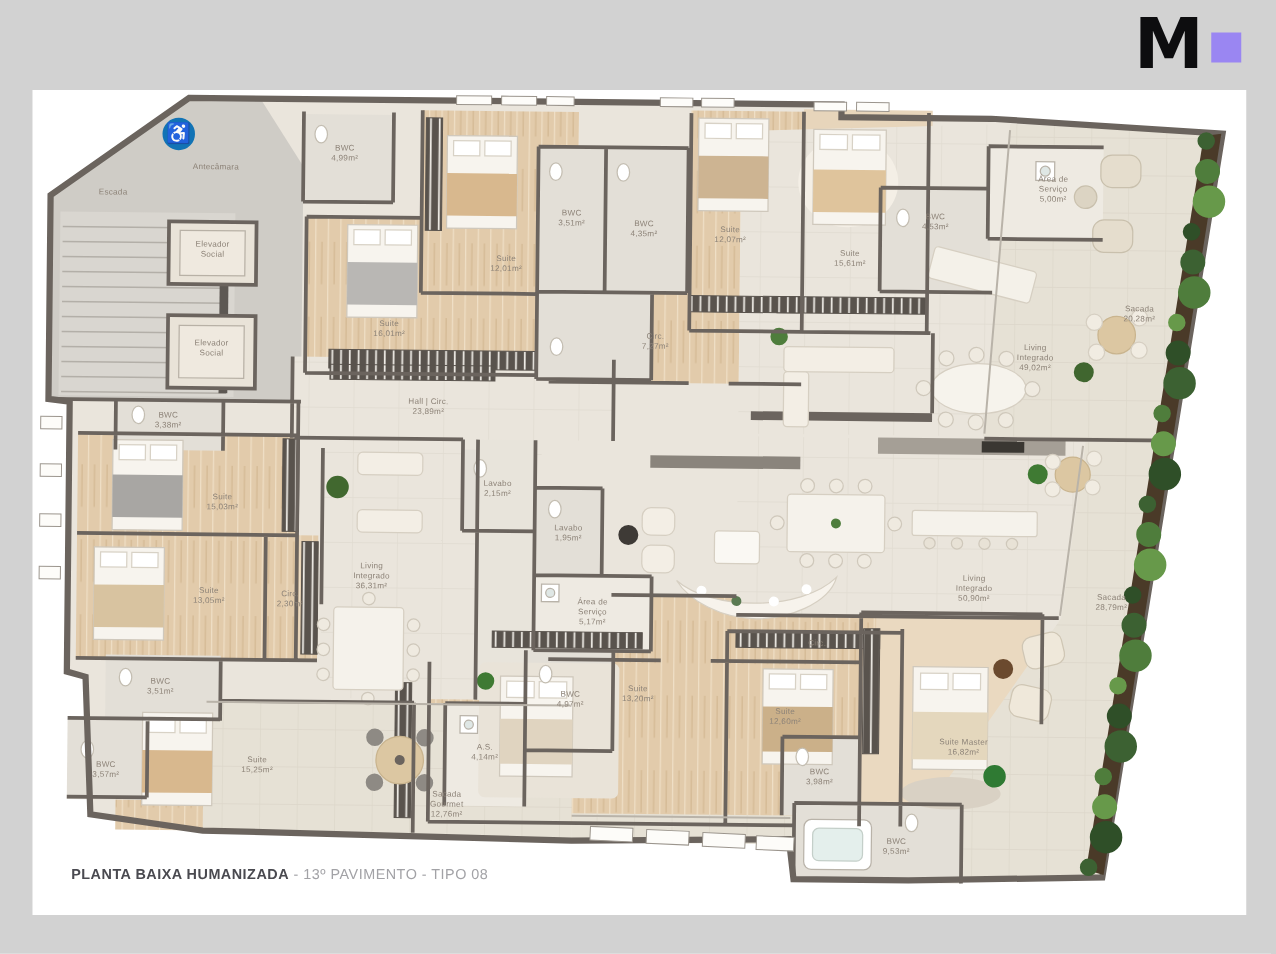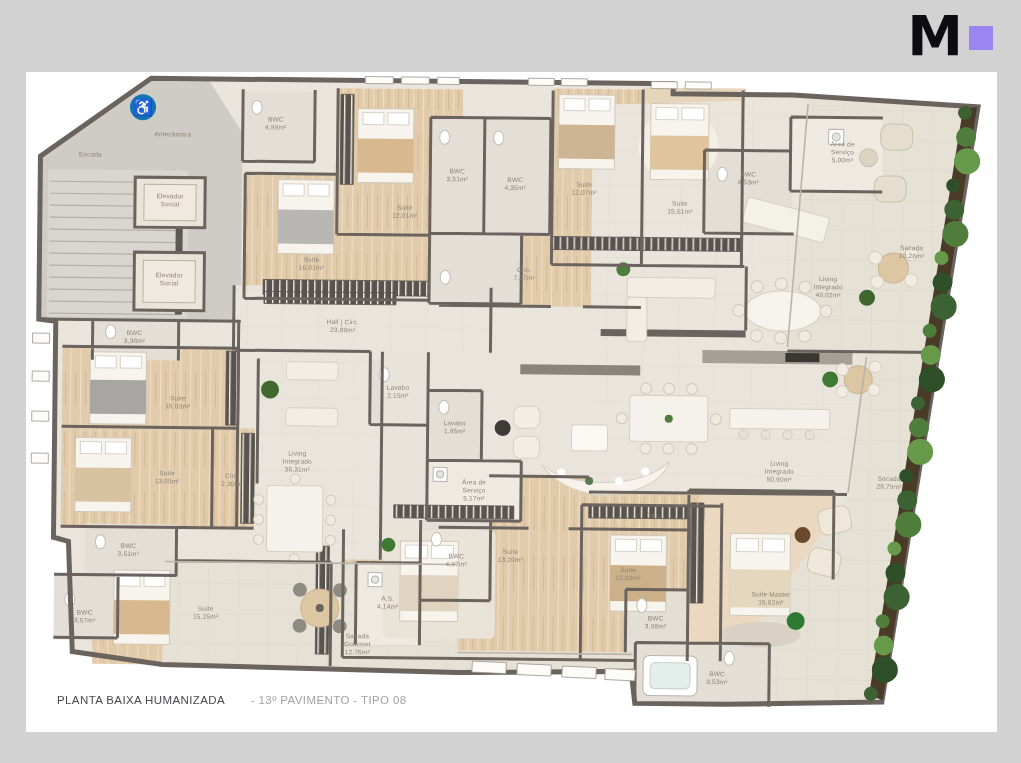--- a/index.html
+++ b/index.html
@@ -13,22 +13,22 @@
   .plan{position:absolute;left:4px;top:4px;width:950px;height:638px;transform:rotate(0.6deg);}
   .plan svg{position:absolute;left:0;top:0;}
   .room-label{position:absolute;transform:translate(-50%,-50%);text-align:center;
       color:#8d8378;font-size:6.5px;line-height:1.25;letter-spacing:.2px;white-space:nowrap;z-index:5;}
   .room-label .nm{display:block;}
   .room-label .ar{display:block;}
   .room-label.wide{white-space:normal;width:42px;}
   .access-icon{position:absolute;left:97px;top:22px;width:26px;height:26px;border-radius:50%;
       color:#fff;display:flex;align-items:center;justify-content:center;font-size:16px;z-index:6;}
   .caption{position:absolute;left:31px;bottom:26px;font-size:11.5px;letter-spacing:.4px;}
-  .caption-bold{font-weight:normal;color:#4a4a50;}
-  .caption-light{color:#a2a2a6;font-weight:normal;margin-left:22px;}
+  .caption-bold{font-weight:bold;color:#4a4a50;}
+  .caption-light{color:#a2a2a6;font-weight:normal;}
 </style>
 </head>
 <body>
 
 <div class="logo">
   <span class="logo-m">M</span>
   <span class="logo-sq" style="background: rgb(154, 134, 242);"></span>
 </div>
 
 <div class="canvas">

